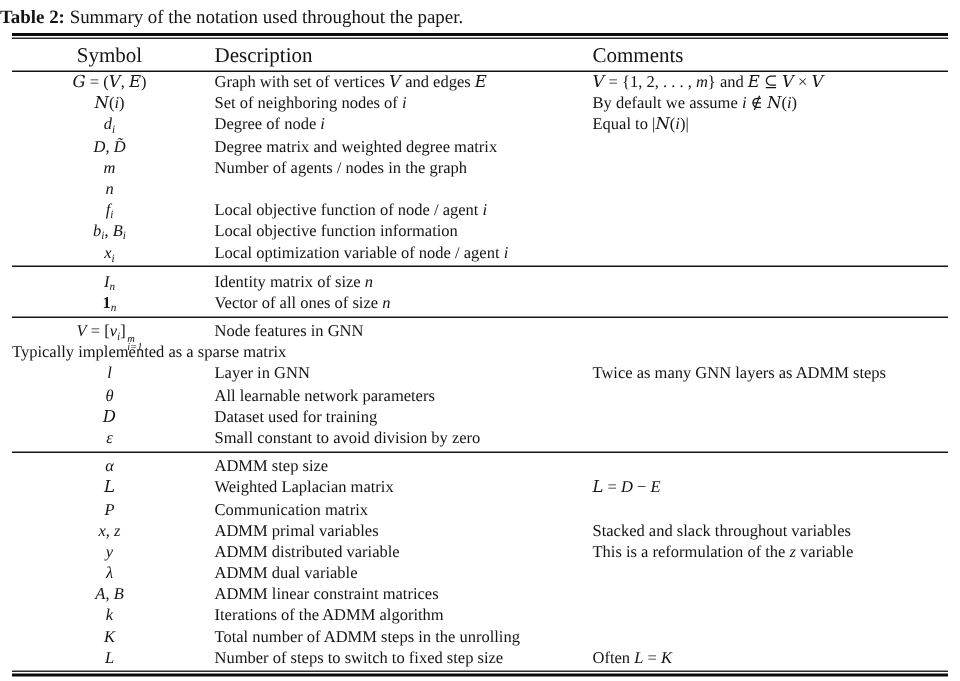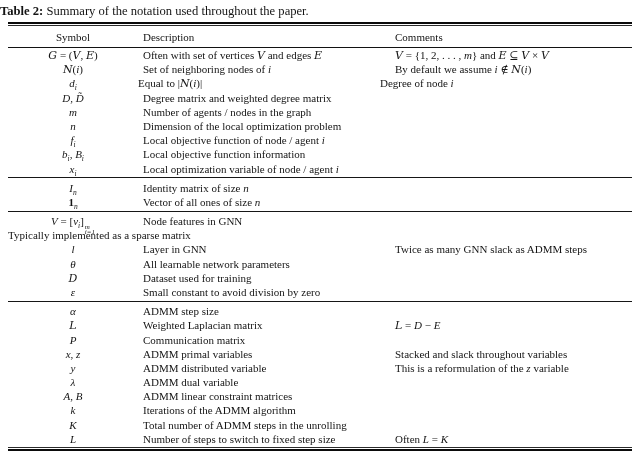--- a/index.html
+++ b/index.html
@@ -12,21 +12,21 @@
   .bold { font-weight:bold; }
   .table { position:absolute; left:8px; right:8px; top:22px; }
 
   
   .rule-top    { height:1px; border-top:2px solid #0b0b0b; border-bottom:1px solid #2b2b2b; }
   .rule-bottom { height:1px; border-top:1px solid #2b2b2b; border-bottom:2px solid #0b0b0b; margin-top:1px; }
   .rule-single { border-top:1.4px solid #121212; }
   .rule-mid    { border-top:1.6px solid #161616; margin:1.8px 0 2.2px 0; }
 
   
-  .hrow { display:flex; padding:3.5px 0 2.5px 0; line-height:15px; font-size:11px; }
+  .hrow { display:flex; padding:3.5px 0 2.5px 0; line-height:15px; font-size:14px; }
   .row  { display:flex; height:14.2px; line-height:14.2px; font-size:11px; white-space:nowrap;justify-content:center; }
   .cell { overflow:visible; }
   .cell.symbol      { width:130px; text-align:center; flex:none; }
   .cell.description { width:257px; padding-left:5px; box-sizing:border-box; flex:none; }
   .cell.comments    { flex:1; }
 
   
   .it  { font-style:italic; }
   .cal { font-style:italic; font-family:"DejaVu Serif",serif; }
   .sb  { font-size:7.5px; font-style:italic; vertical-align:-2.5px; }
@@ -49,46 +49,45 @@
       <div class="cell symbol">Symbol</div>
       <div class="cell description">Description</div>
       <div class="cell comments">Comments</div>
     </div>
 
     <div class="rule-single"></div>
 
     <div id="tbody">
         <div class="row">
           <div class="cell symbol"><span class="cal">G</span><span> = (</span><span class="cal">V</span><span>, </span><span class="cal">E</span><span>)</span></div>
-          <div class="cell description"><span>Often with set of vertices </span><span class="cal">V</span><span> and edges </span><span class="cal">E</span></div>
+          <div class="cell description"><span>Graph with set of vertices </span><span class="cal">V</span><span> and edges </span><span class="cal">E</span></div>
           <div class="cell comments"><span class="cal">V</span><span> = {1, 2, . . . , </span><span class="it">m</span><span>} and </span><span class="cal">E</span><span> ⊆ </span><span class="cal">V</span><span> × </span><span class="cal">V</span></div>
         </div>
         <div class="row">
           <div class="cell symbol"><span class="cal">N</span><span>(</span><span class="it">i</span><span>)</span></div>
           <div class="cell description"><span>Set of neighboring nodes of </span><span class="it">i</span></div>
           <div class="cell comments"><span>By default we assume </span><span class="it">i</span><span> ∉ </span><span class="cal">N</span><span>(</span><span class="it">i</span><span>)</span></div>
         </div>
         <div class="row">
           <div class="cell symbol"><span class="it">d</span><span class="sb">i</span></div>
+          <div class="cell description"><span>Degree of node </span><span class="it">i</span></div>
           <div class="cell comments"><span>Equal to |</span><span class="cal">N</span><span>(</span><span class="it">i</span><span>)|</span></div>
-          <div class="cell description"><span>Degree of node </span><span class="it">i</span></div>
         </div>
         <div class="row">
           <div class="cell symbol"><span class="it">D</span><span>, </span><span class="it">D̃</span></div>
           <div class="cell description"><span>Degree matrix and weighted degree matrix</span></div>
           <div class="cell comments"></div>
         </div>
         <div class="row">
           <div class="cell symbol"><span class="it">m</span></div>
           <div class="cell description"><span>Number of agents / nodes in the graph</span></div>
           <div class="cell comments"></div>
         </div>
         <div class="row">
           <div class="cell symbol"><span class="it">n</span></div>
-          <div class="cell description"><span>Dimension of the local optimization problem</span></div>
           <div class="cell comments"></div>
         </div>
         <div class="row">
           <div class="cell symbol"><span class="it">f</span><span class="sb">i</span></div>
           <div class="cell description"><span>Local objective function of node / agent </span><span class="it">i</span></div>
           <div class="cell comments"></div>
         </div>
         <div class="row">
           <div class="cell symbol"><span class="it">b</span><span class="sb">i</span><span>, </span><span class="it">B</span><span class="sb">i</span></div>
           <div class="cell description"><span>Local objective function information</span></div>
@@ -118,21 +117,21 @@
             </span></div>
           <div class="cell description"><span>Node features in GNN</span></div>
           <div class="cell comments"></div>
         </div>
         <div class="row">
           <div class="cell comments"><span>Typically implemented as a sparse matrix</span></div>
         </div>
         <div class="row">
           <div class="cell symbol"><span class="it">l</span></div>
           <div class="cell description"><span>Layer in GNN</span></div>
-          <div class="cell comments"><span>Twice as many GNN slack as ADMM steps</span></div>
+          <div class="cell comments"><span>Twice as many GNN layers as ADMM steps</span></div>
         </div>
         <div class="row">
           <div class="cell symbol"><span class="it">θ</span></div>
           <div class="cell description"><span>All learnable network parameters</span></div>
           <div class="cell comments"></div>
         </div>
         <div class="row">
           <div class="cell symbol"><span class="cal">D</span></div>
           <div class="cell description"><span>Dataset used for training</span></div>
           <div class="cell comments"></div>

